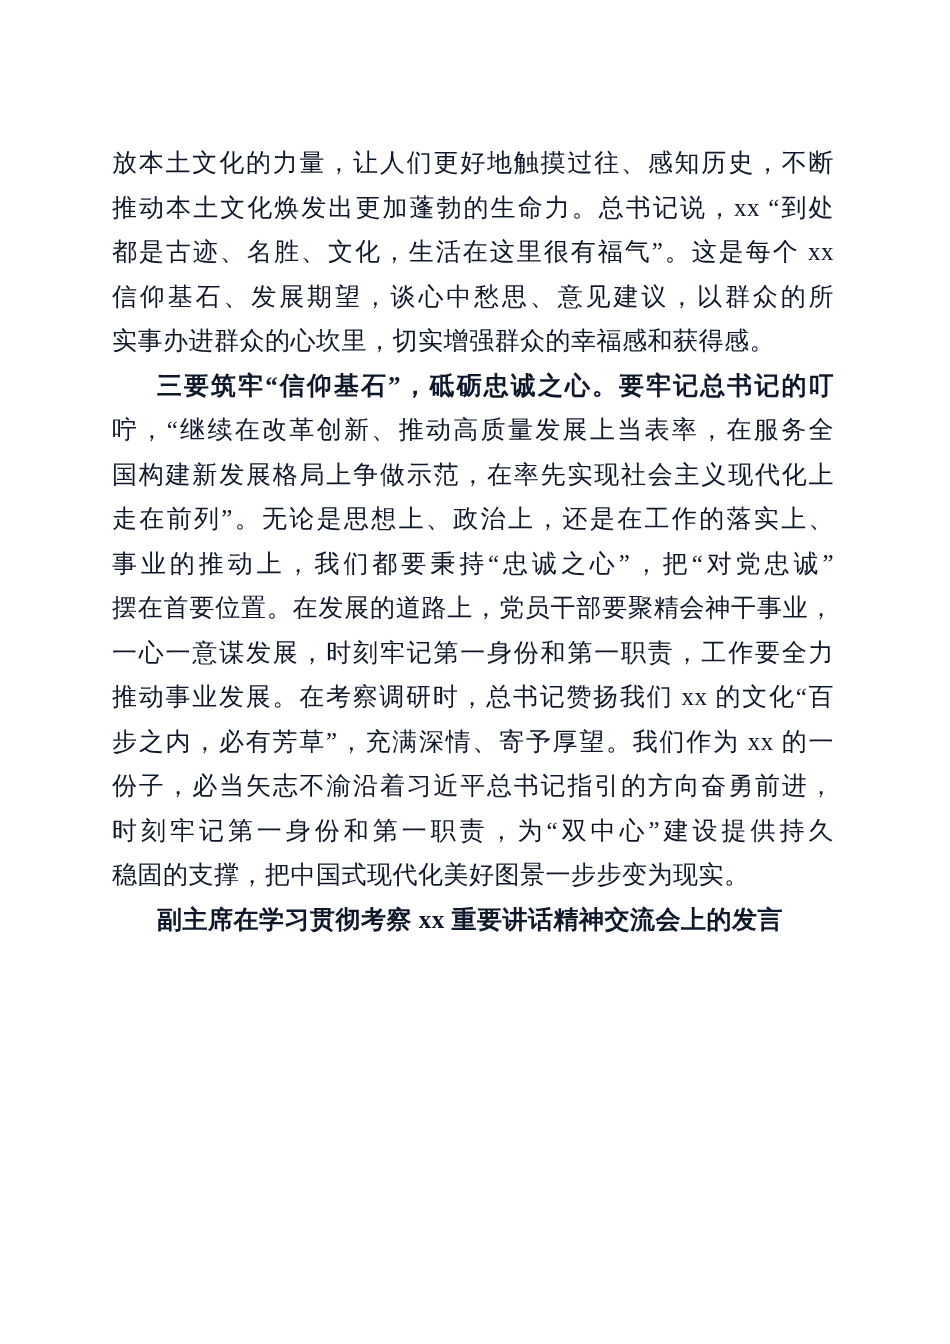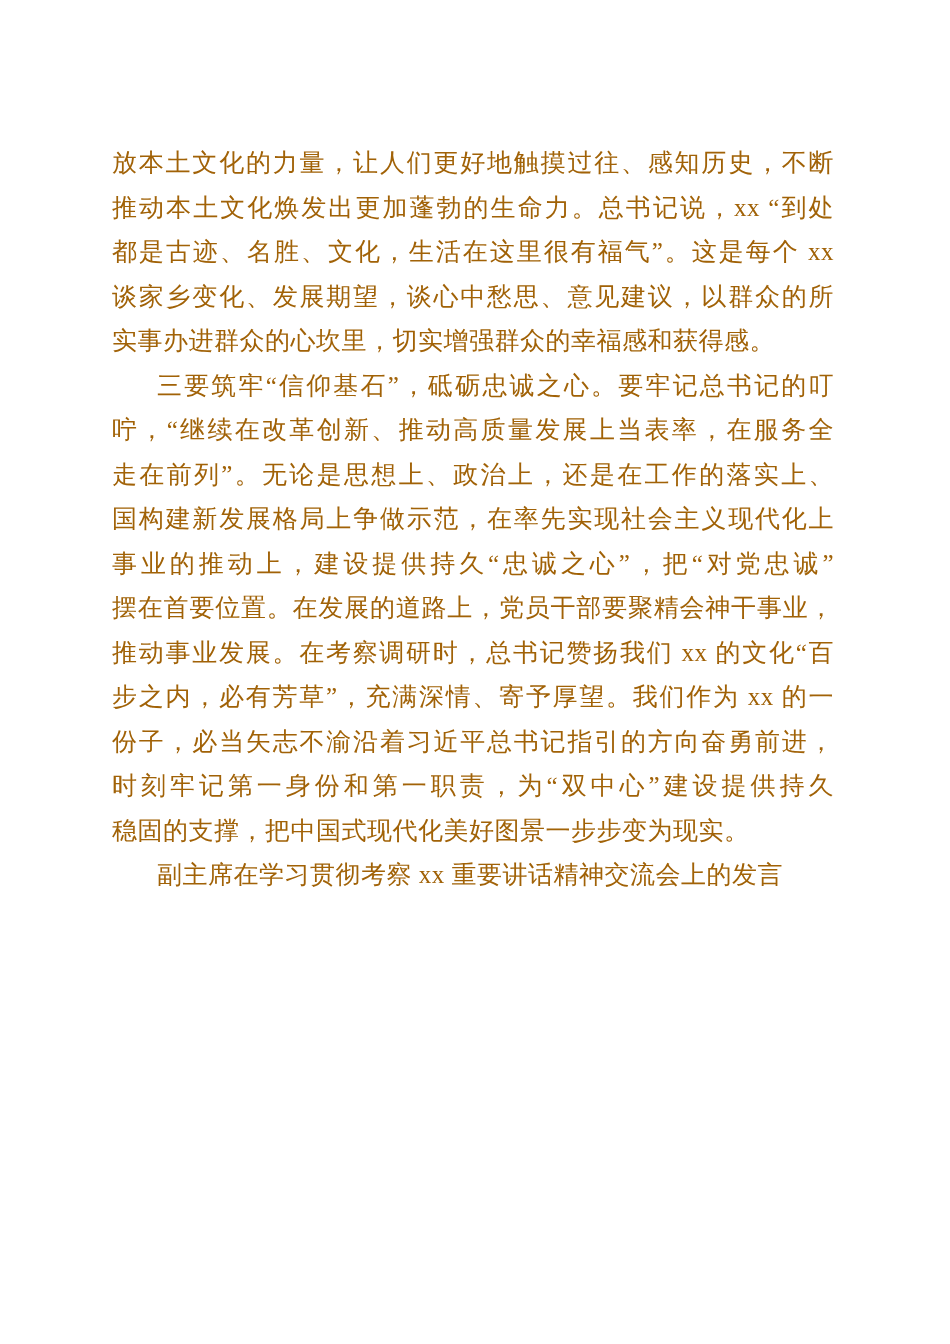--- a/index.html
+++ b/index.html
@@ -12,21 +12,21 @@
     background: #ffffff;
     position: relative;
     overflow: hidden;
     font-family: "Liberation Serif", "DejaVu Serif", serif;
   }
   .page {
     position: absolute;
     left: 112px;
     top: 141px;
     width: 722px;
-    color: #a16207;
+    color: #0f172a;
   }
   .paragraph {
     margin: 0;
     padding: 0;
   }
   .line {
     font-size: 25px;
     line-height: 44.5px;
     height: 44.5px;
     letter-spacing: 0.5px;
@@ -36,40 +36,42 @@
   .line.justify {
     text-align: justify;
     text-align-last: justify;
   }
   .line.plain {
     text-align: left;
     text-align-last: left;
   }
   .line.indent {
     text-indent: 45px;
+    font-weight: bold;
   }
 </style>
 </head>
 <body>
 
 <div class="page" id="doc-page">
     <div class="paragraph">
       <div class="line justify">放本土文化的力量，让人们更好地触摸过往、感知历史，不断</div>
       <div class="line justify">推动本土文化焕发出更加蓬勃的生命力。总书记说，xx “到处</div>
       <div class="line justify">都是古迹、名胜、文化，生活在这里很有福气”。这是每个 xx</div>
-      <div class="line justify">谈家乡变化、发展期望，谈心中愁思、意见建议，以群众的所</div>
+      <div class="line justify">信仰基石、发展期望，谈心中愁思、意见建议，以群众的所</div>
       <div class="line plain">实事办进群众的心坎里，切实增强群众的幸福感和获得感。</div>
     </div>
     <div class="paragraph">
       <div class="line justify indent">三要筑牢“信仰基石”，砥砺忠诚之心。要牢记总书记的叮</div>
       <div class="line justify">咛，“继续在改革创新、推动高质量发展上当表率，在服务全</div>
+      <div class="line justify">国构建新发展格局上争做示范，在率先实现社会主义现代化上</div>
       <div class="line justify">走在前列”。无论是思想上、政治上，还是在工作的落实上、</div>
-      <div class="line justify">国构建新发展格局上争做示范，在率先实现社会主义现代化上</div>
-      <div class="line justify">事业的推动上，建设提供持久“忠诚之心”，把“对党忠诚”</div>
+      <div class="line justify">事业的推动上，我们都要秉持“忠诚之心”，把“对党忠诚”</div>
       <div class="line justify">摆在首要位置。在发展的道路上，党员干部要聚精会神干事业，</div>
+      <div class="line justify">一心一意谋发展，时刻牢记第一身份和第一职责，工作要全力</div>
       <div class="line justify">推动事业发展。在考察调研时，总书记赞扬我们 xx 的文化“百</div>
       <div class="line justify">步之内，必有芳草”，充满深情、寄予厚望。我们作为 xx 的一</div>
       <div class="line justify">份子，必当矢志不渝沿着习近平总书记指引的方向奋勇前进，</div>
       <div class="line justify">时刻牢记第一身份和第一职责，为“双中心”建设提供持久</div>
       <div class="line plain">稳固的支撑，把中国式现代化美好图景一步步变为现实。</div>
     </div>
     <div class="paragraph">
       <div class="line plain indent">副主席在学习贯彻考察 xx 重要讲话精神交流会上的发言</div>
     </div>
   </div>

